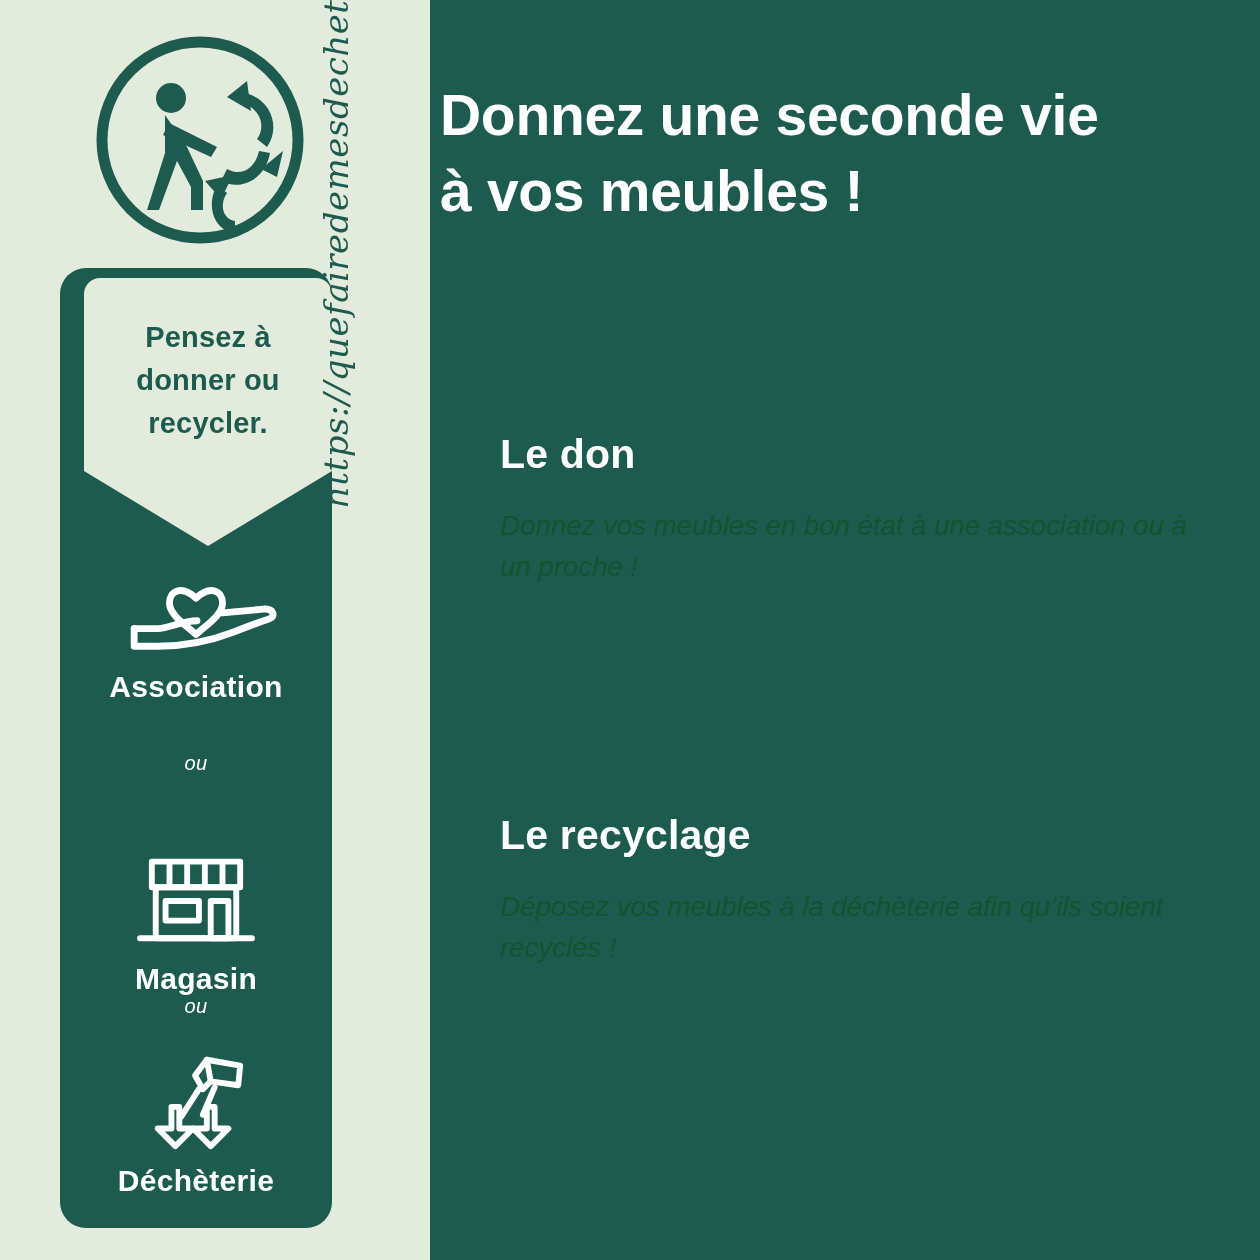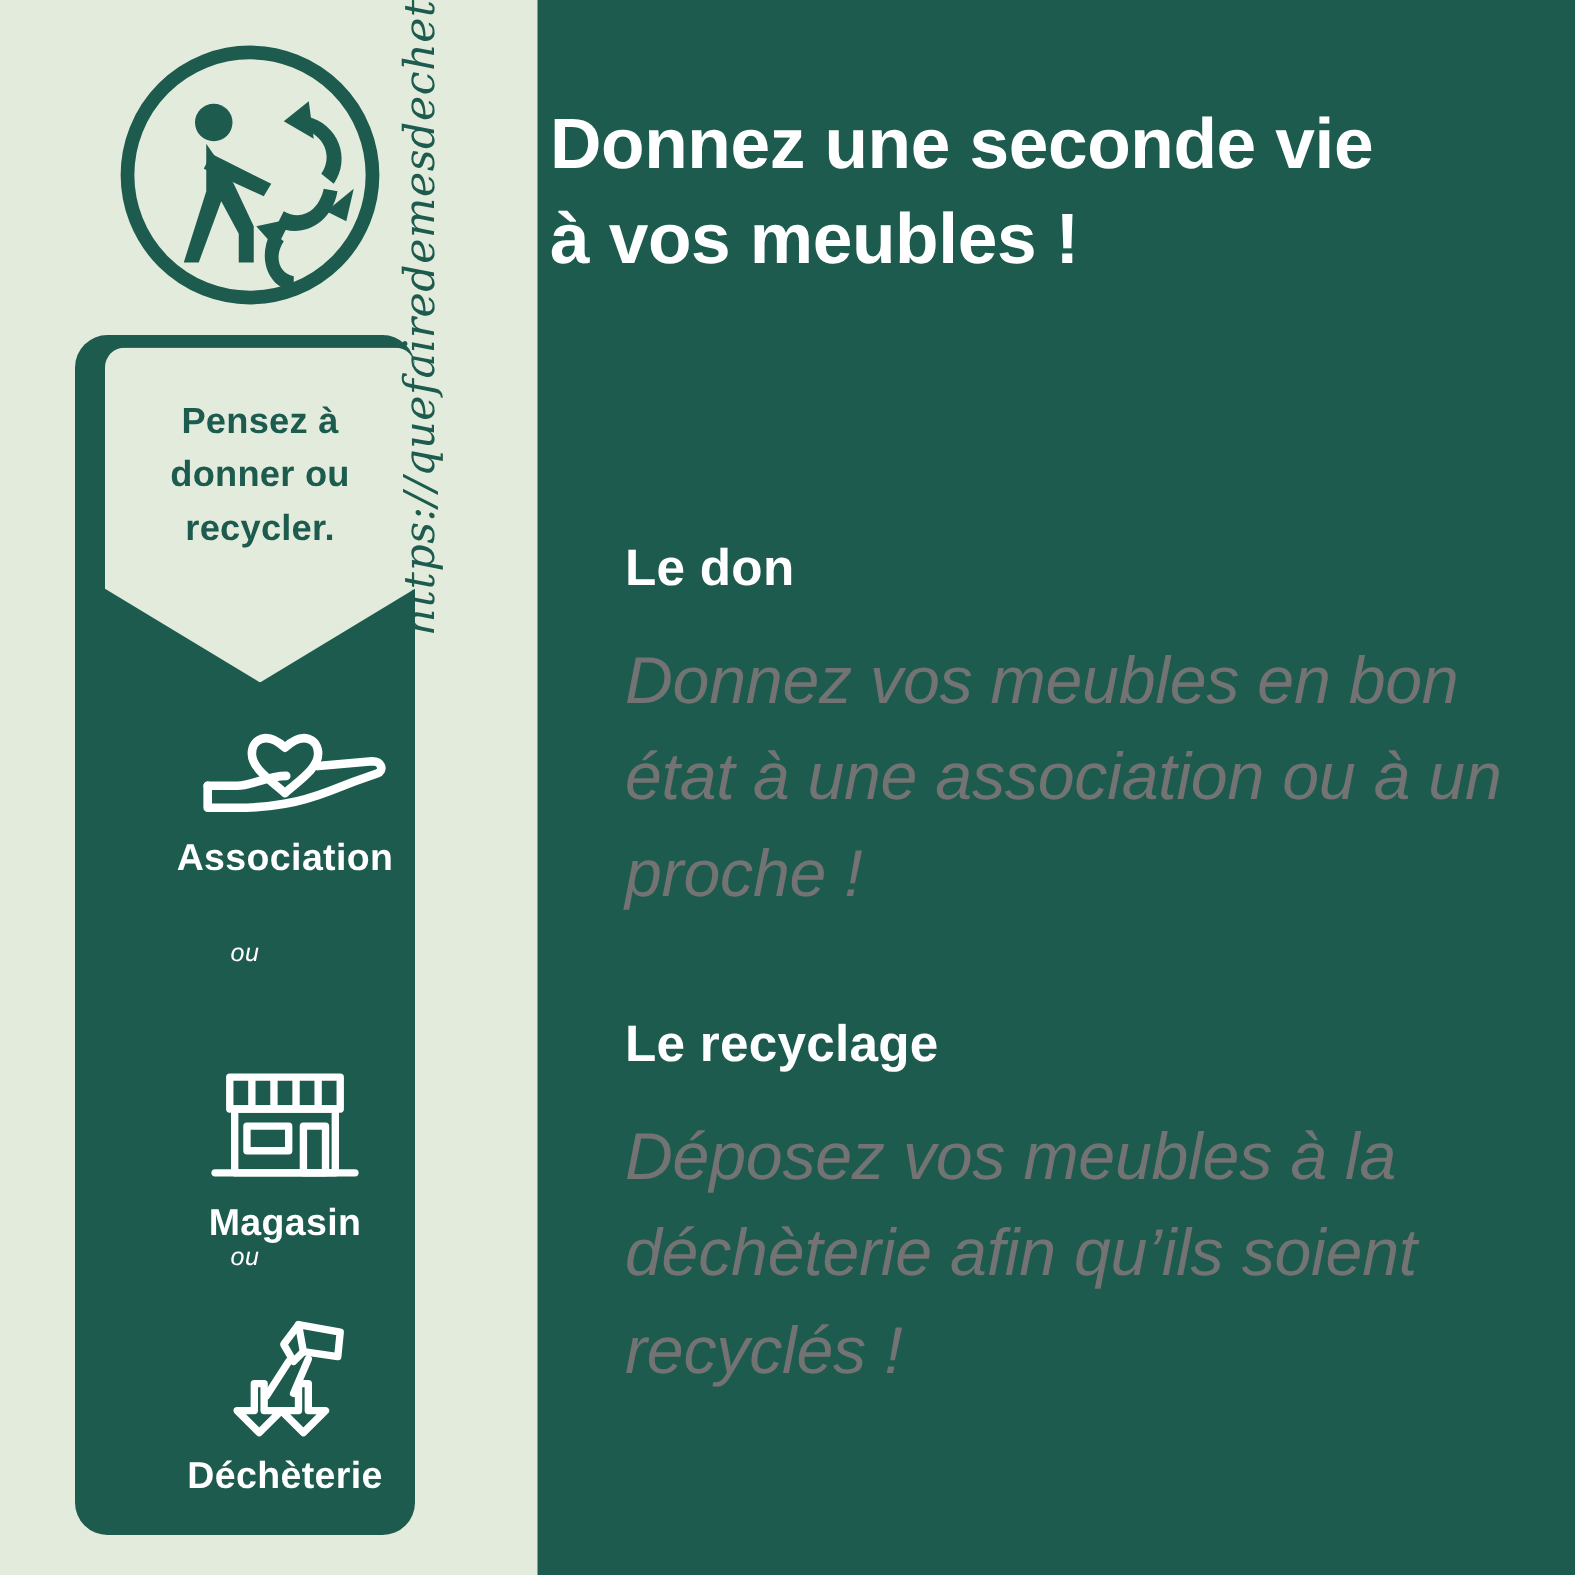--- a/index.html
+++ b/index.html
@@ -85,21 +85,20 @@
     letter-spacing: .2px;
   }
 
   
   .step {
     position: absolute;
     width: 272px;
     left: 60px;
     text-align: center;
     color: #ffffff;
-    margin-left: 32px;
   }
   .step-icon {
     display: block;
     margin: 0 auto;
     height: 108px;
   }
   .step-label {
     display: block;
     margin-top: 10px;
     font-size: 30px;
@@ -158,22 +157,22 @@
     width: 720px;
   }
   .section-title {
     color: #ffffff;
     font-size: 41px;
     font-weight: bold;
     margin: 0 0 28px 0;
     letter-spacing: .2px;
   }
   .section-body {
-    color: #737373;
-    font-size: 53px;
+    color: #14532d;
+    font-size: 28px;
     font-style: italic;
     line-height: 1.46;
     margin: 0;
     letter-spacing: -.2px;
   }
   .section-don { top: 405px; margin-top: 26px; }
   .section-recyclage { top: 812px; }
 </style>
 </head>
 <body>

